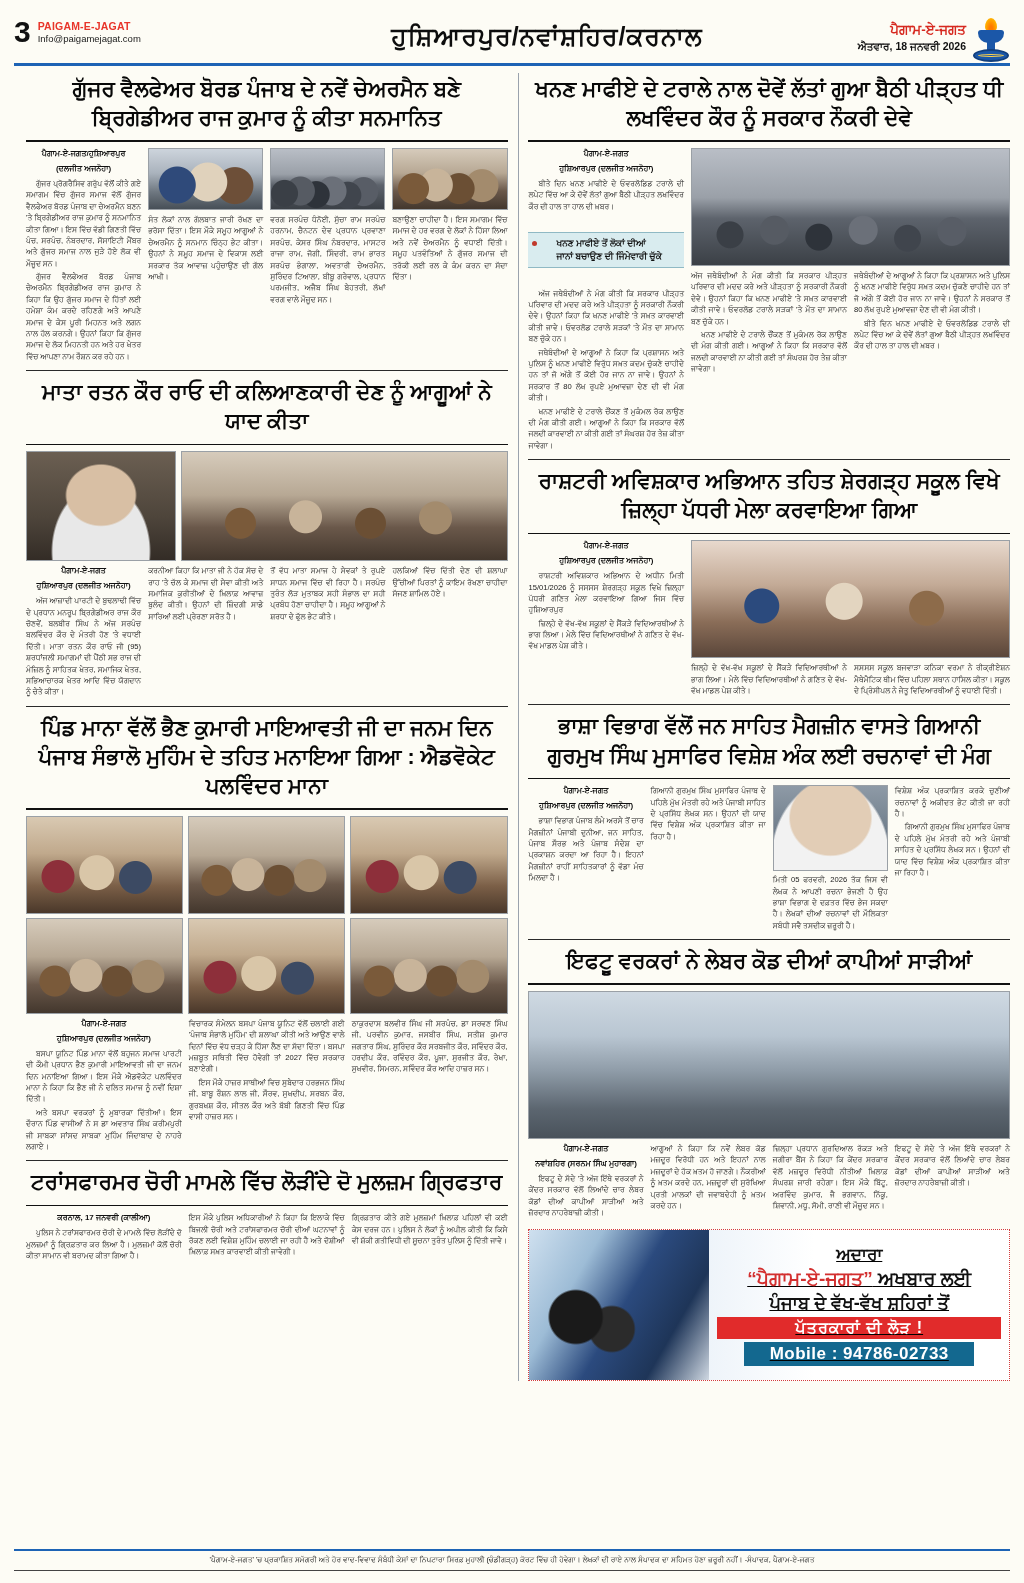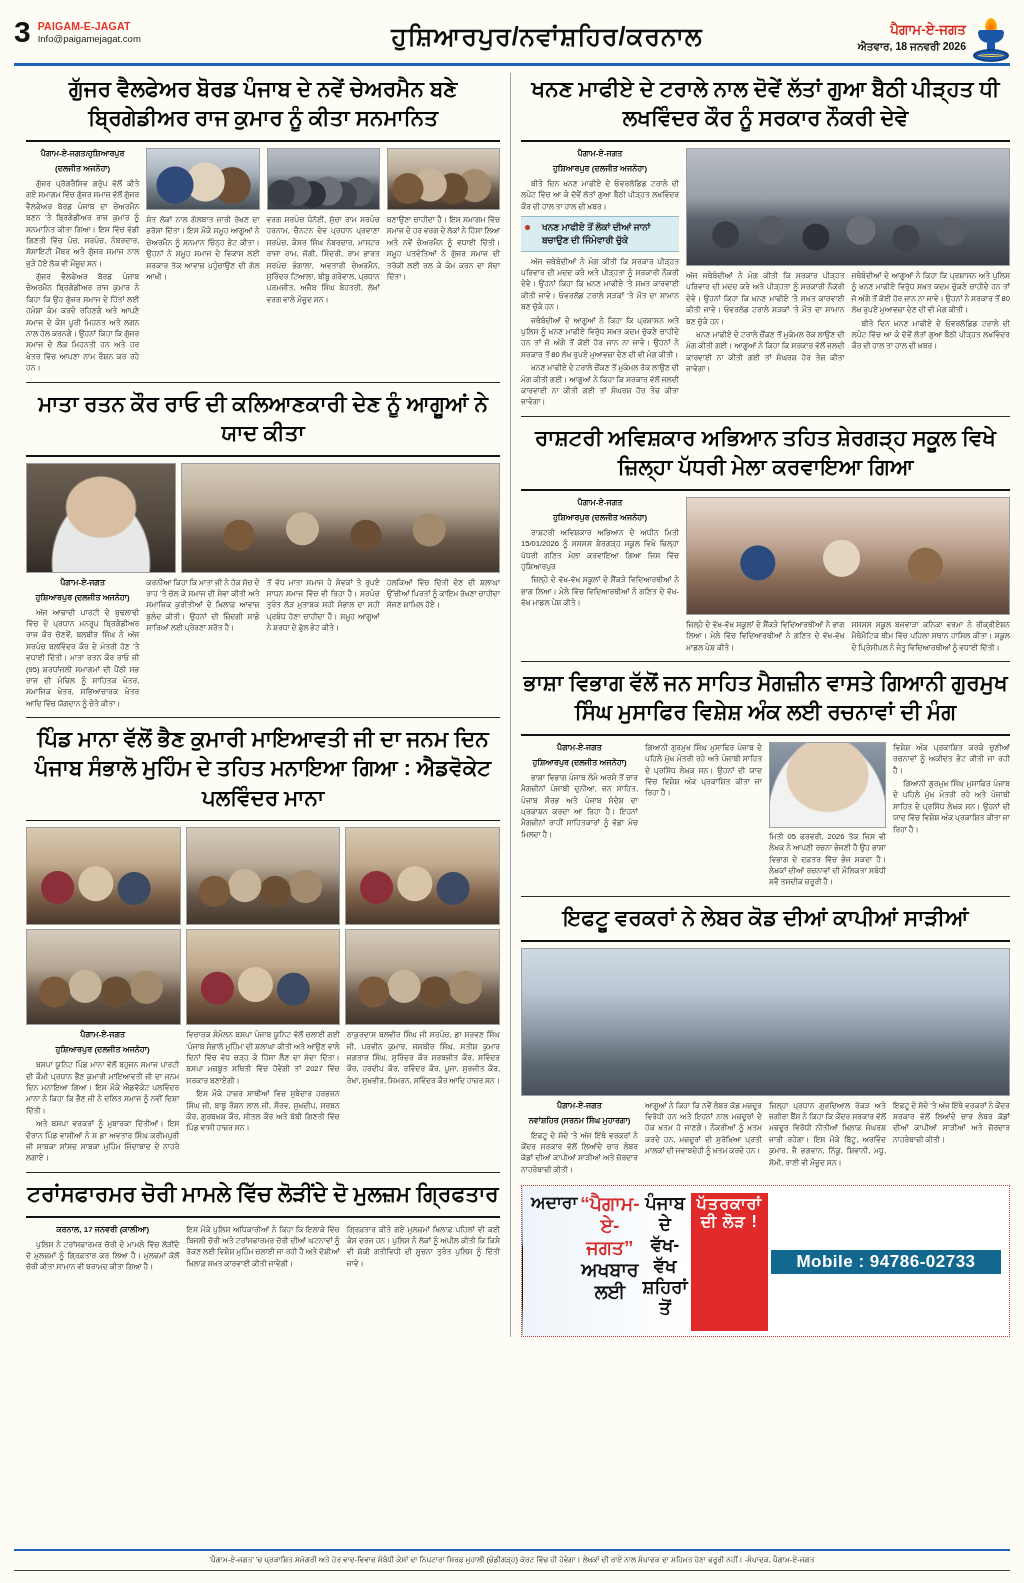--- a/index.html
+++ b/index.html
@@ -164,38 +164,39 @@
   .ph-mic {
     background:
       radial-gradient(circle at 26% 58%, #1a1a1a 0 26px, transparent 28px),
       radial-gradient(circle at 46% 66%, #2b2b2b 0 22px, transparent 24px),
       linear-gradient(120deg, #cfe0ef 0%, #9dbcd6 28%, #2b4a7e 52%, #1e3558 76%, #cfd8e2 100%);
   }
 
   
   .callout {
     background: #d9ecef; border-top: 1px solid #8fb9c4; border-bottom: 1px solid #8fb9c4;
-    padding: 4px 22px 4px 4px; margin: 4px 0; display: flex; gap: 12px;
+    padding: 4px 22px 4px 4px; margin: 20px 0; display: flex; gap: 19px;
   }
   .callout .dot {
     width: 5px; height: 5px; border-radius: 50%; background: #c0392b;
     flex: 0 0 5px; margin-top: 4px;
   }
   .callout .ctext { font-size: 9px; font-weight: bold; line-height: 1.42; color: #101010; }
 
   
   .advert {
     margin-top: 8px; border: 1.5px dotted #d43b3b; background: #fff;
     display: flex; height: 152px; overflow: hidden;
   }
   .ad-img { width: 180px; }
   .ad-body {
     flex: 1; padding: 7px 8px 5px; text-align: center;
-    display: flex; justify-content: center; gap: 3px;
+    display: flex; flex-direction: column; justify-content: center; gap: 3px;
     background: linear-gradient(90deg, #eef4fa 0%, #ffffff 35%, #ffffff 100%);
+    text-decoration: underline;
   }
   .ad-l1 { font-size: 17px; font-weight: bold; color: #111; }
   .ad-l2 { font-size: 19px; font-weight: bold; color: #111; }
   .ad-l2 .red { color: #d32f2f; }
   .ad-l3 { font-size: 18px; font-weight: bold; color: #111; }
   .ad-l4 {
     background: #e12b2b; color: #fff; font-size: 16px; font-weight: bold;
     padding: 2px 6px; letter-spacing: 1px;
   }
   .ad-l5 {

